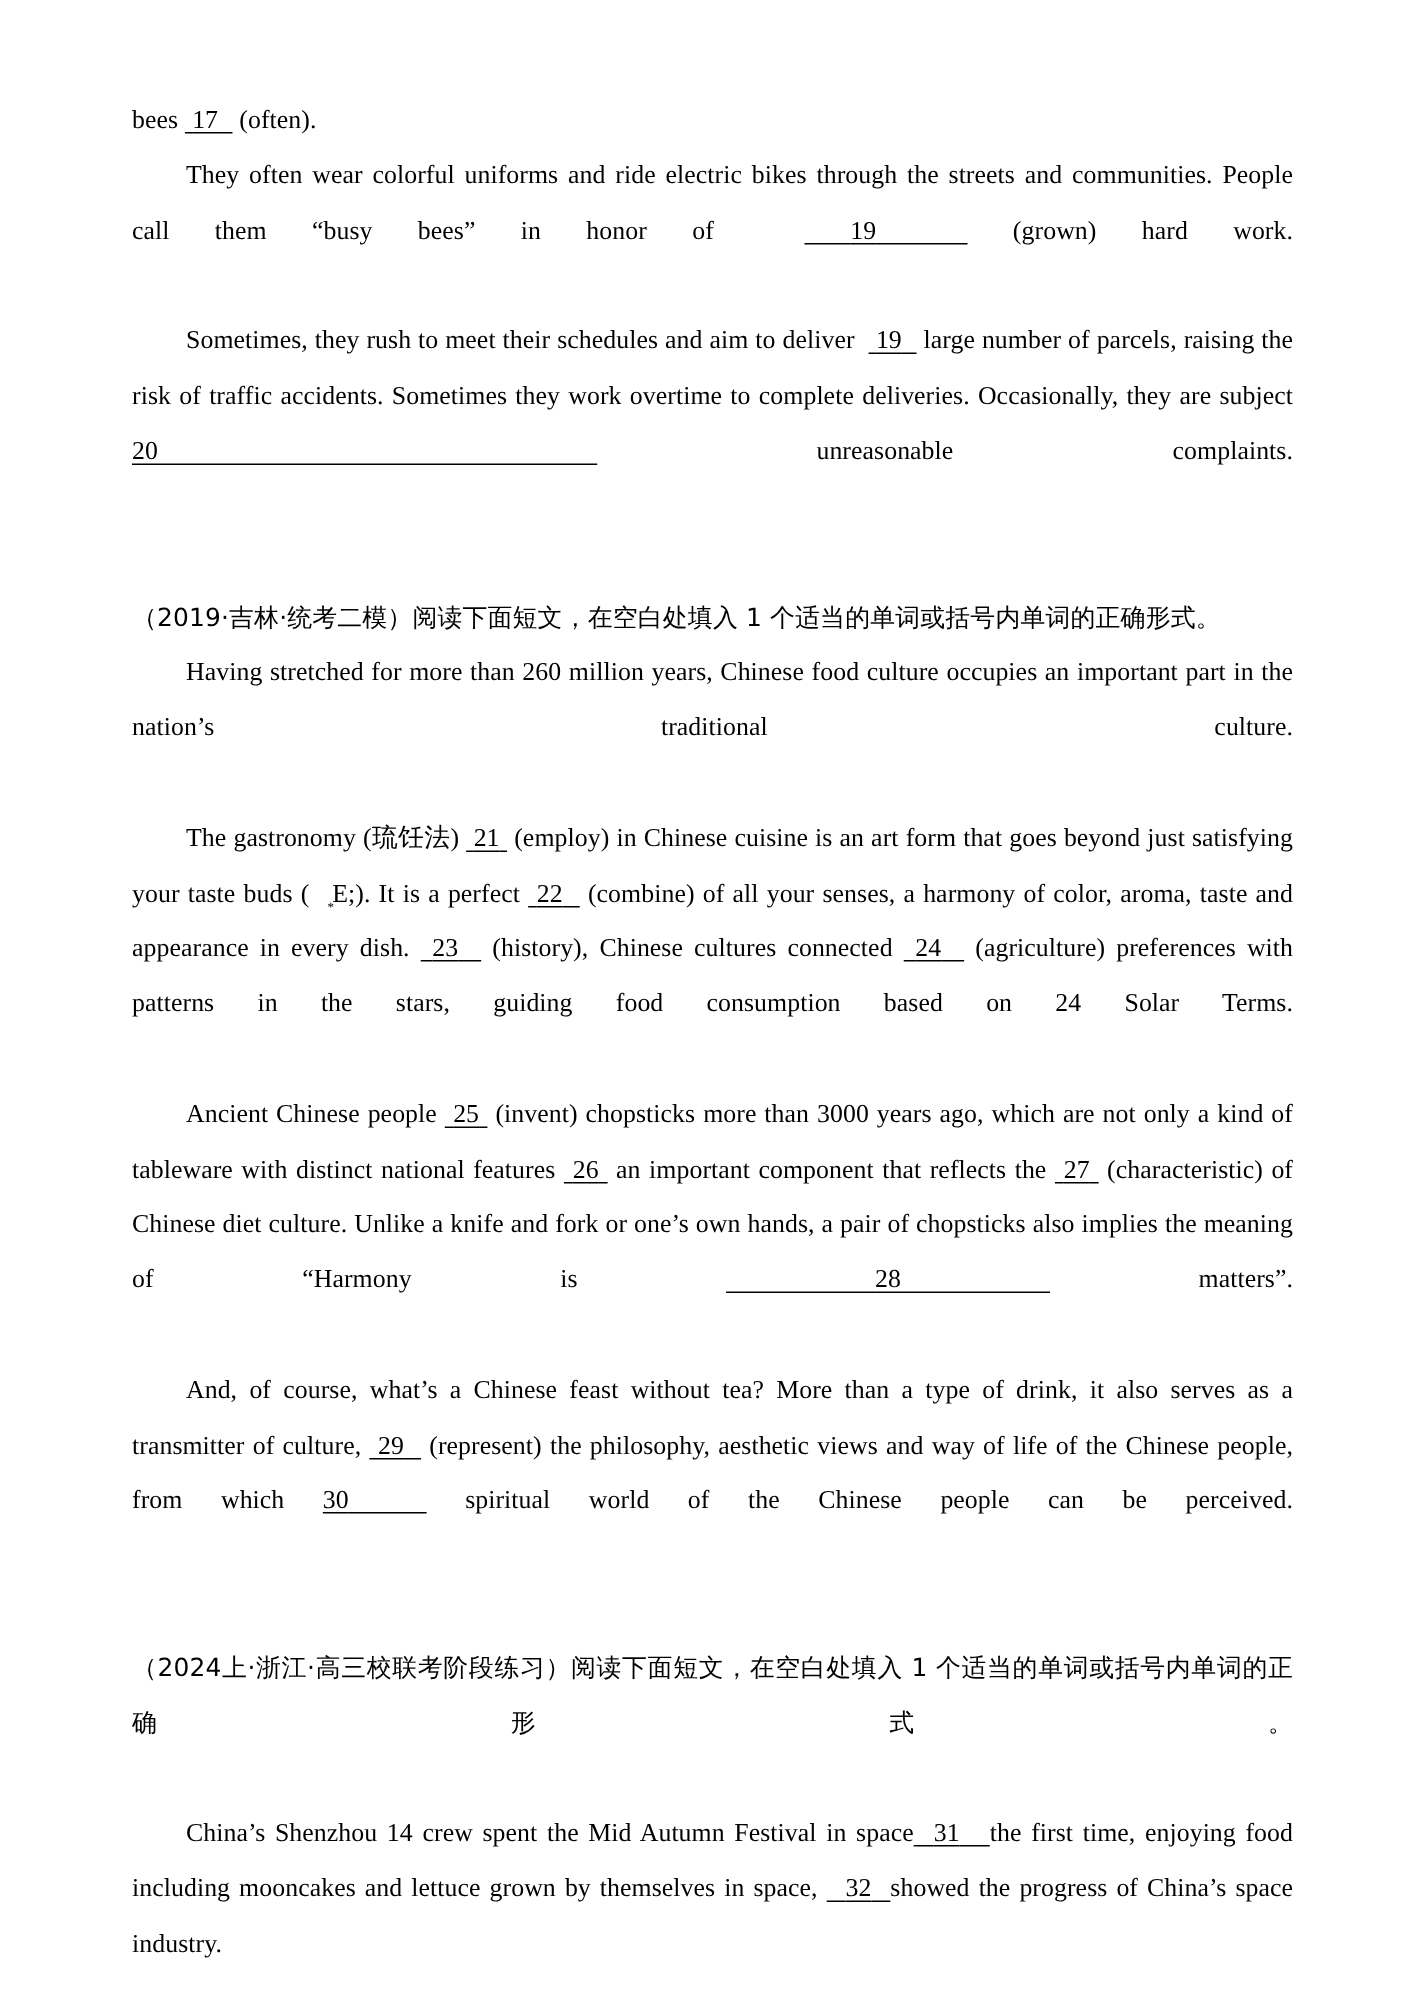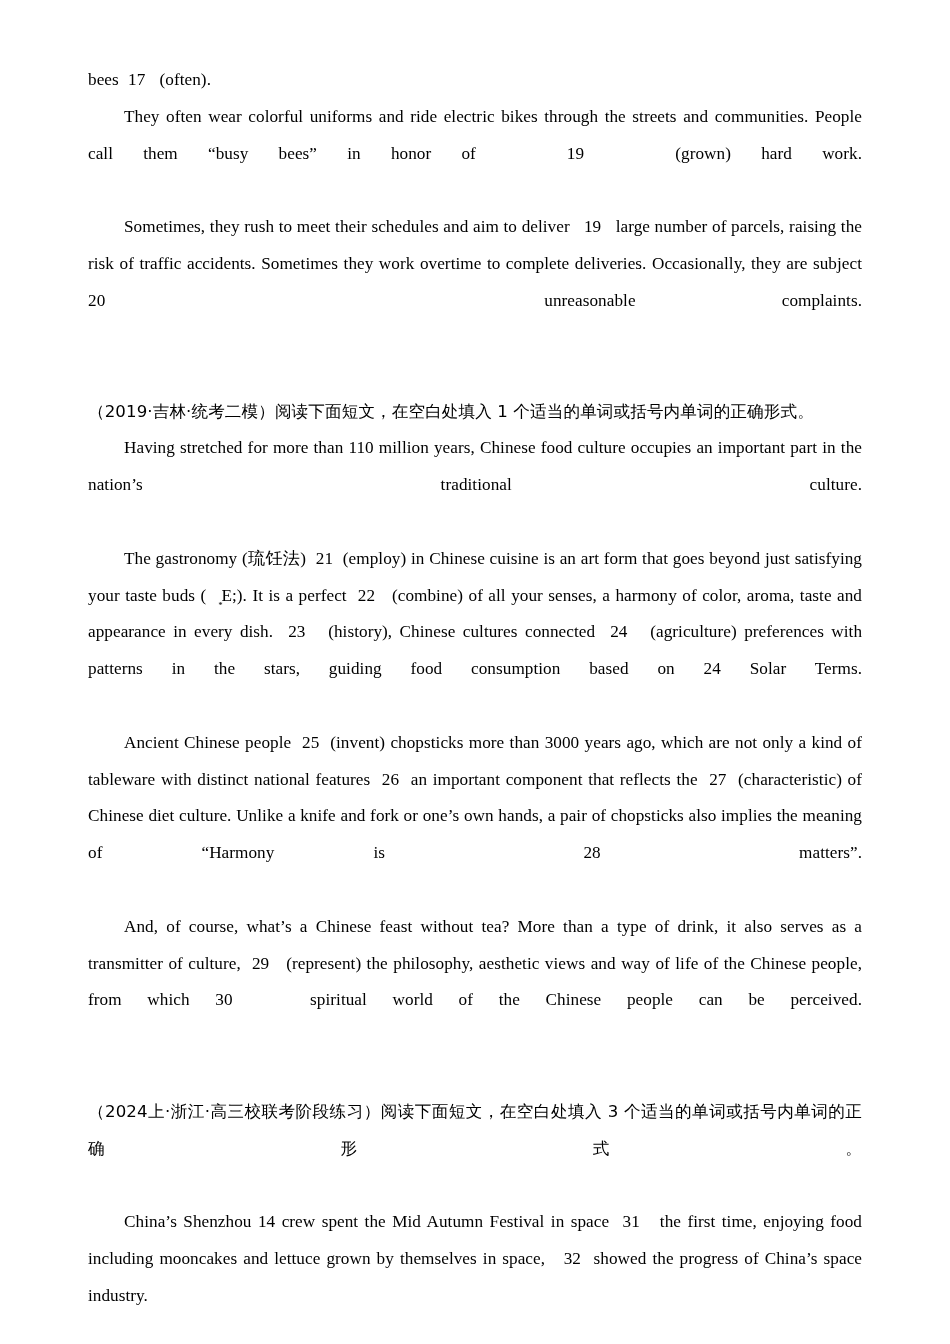--- a/index.html
+++ b/index.html
@@ -61,20 +61,21 @@
     content: "";
     display: inline-block;
     width: 100%;
   }
   p.cn-head.nostretch::after { display: none; }
 
   .gap-block { height: 37px; }
 
   
   .blank {
+    text-decoration: underline;
     text-decoration-thickness: 1px;
     text-underline-offset: 2.5px;
     white-space: nowrap;
   }
   .blank .pad {
     letter-spacing: 0.3px;
   }
   .sp { white-space: pre; }
 </style>
 </head>
@@ -86,28 +87,28 @@
     <p class="para nostretch"><span>bees </span><span class="blank"><span class="pad sp">&nbsp;</span><span>17</span><span class="pad sp">&nbsp;&nbsp;</span></span><span> (often).</span></p>
 
     <p class="para indent"><span>They often wear colorful uniforms and ride electric bikes through the streets and communities. People call them “busy bees” in honor of &nbsp;</span><span class="blank"><span class="pad sp">&nbsp;</span><span>19</span><span class="pad sp">&nbsp;&nbsp;</span></span><span> (grown) hard work.</span></p>
 
     <p class="para indent"><span>Sometimes, they rush to meet their schedules and aim to deliver &nbsp;</span><span class="blank"><span class="pad sp">&nbsp;</span><span>19</span><span class="pad sp">&nbsp;&nbsp;</span></span><span> large number of parcels, raising the risk of traffic accidents. Sometimes they work overtime to complete deliveries. Occasionally, they are subject </span><span class="blank"><span>20</span><span class="pad sp">&nbsp;&nbsp;</span></span><span> unreasonable complaints.</span></p>
 
     <div class="gap-block"></div>
 
     <p class="cn-head nostretch">（2019·吉林·统考二模）阅读下面短文，在空白处填入 1 个适当的单词或括号内单词的正确形式。</p>
 
-    <p class="para indent"><span>Having stretched for more than 110 million years, Chinese food culture occupies an important part in the nation’s traditional culture.</span></p>
+    <p class="para indent"><span>Having stretched for more than 260 million years, Chinese food culture occupies an important part in the nation’s traditional culture.</span></p>
 
     <p class="para indent"><span>The gastronomy (琉饪法) </span><span class="blank"><span class="pad sp">&nbsp;</span><span>21</span><span class="pad sp">&nbsp;</span></span><span> (employ) in Chinese cuisine is an art form that goes beyond just satisfying your taste buds (味͙E;). It is a perfect </span><span class="blank"><span class="pad sp">&nbsp;</span><span>22</span><span class="pad sp">&nbsp;&nbsp;</span></span><span> (combine) of all your senses, a harmony of color, aroma, taste and appearance in every dish. </span><span class="blank"><span class="pad sp">&nbsp;</span><span>23</span><span class="pad sp">&nbsp;&nbsp;</span></span><span> (history), Chinese cultures connected </span><span class="blank"><span class="pad sp">&nbsp;</span><span>24</span><span class="pad sp">&nbsp;&nbsp;</span></span><span> (agriculture) preferences with patterns in the stars, guiding food consumption based on 24 Solar Terms.</span></p>
 
     <p class="para indent"><span>Ancient Chinese people </span><span class="blank"><span class="pad sp">&nbsp;</span><span>25</span><span class="pad sp">&nbsp;</span></span><span> (invent) chopsticks more than 3000 years ago, which are not only a kind of tableware with distinct national features </span><span class="blank"><span class="pad sp">&nbsp;</span><span>26</span><span class="pad sp">&nbsp;</span></span><span> an important component that reflects the </span><span class="blank"><span class="pad sp">&nbsp;</span><span>27</span><span class="pad sp">&nbsp;</span></span><span> (characteristic) of Chinese diet culture. Unlike a knife and fork or one’s own hands, a pair of chopsticks also implies the meaning of “Harmony is </span><span class="blank"><span class="pad sp">&nbsp;</span><span>28</span><span class="pad sp">&nbsp;</span></span><span> matters”.</span></p>
 
     <p class="para indent"><span>And, of course, what’s a Chinese feast without tea? More than a type of drink, it also serves as a transmitter of culture, </span><span class="blank"><span class="pad sp">&nbsp;</span><span>29</span><span class="pad sp">&nbsp;&nbsp;</span></span><span> (represent) the philosophy, aesthetic views and way of life of the Chinese people, from which </span><span class="blank"><span>30</span><span class="pad sp">&nbsp;&nbsp;</span></span><span> spiritual world of the Chinese people can be perceived.</span></p>
 
     <div class="gap-block"></div>
 
-    <p class="cn-head">（2024上·浙江·高三校联考阶段练习）阅读下面短文，在空白处填入 3 个适当的单词或括号内单词的正确形式。</p>
+    <p class="cn-head">（2024上·浙江·高三校联考阶段练习）阅读下面短文，在空白处填入 1 个适当的单词或括号内单词的正确形式。</p>
 
     <p class="para indent"><span>China’s Shenzhou 14 crew spent the Mid Autumn Festival in space</span><span class="blank"><span class="pad sp">&nbsp;&nbsp;</span><span>31</span><span class="pad sp">&nbsp;&nbsp;&nbsp;</span></span><span>the first time, enjoying food including mooncakes and lettuce grown by themselves in space, </span><span class="blank"><span class="pad sp">&nbsp;&nbsp;</span><span>32</span><span class="pad sp">&nbsp;&nbsp;</span></span><span>showed the progress of China’s space industry.</span></p>
 
   </div>
 </div>
 
 </body></html>

